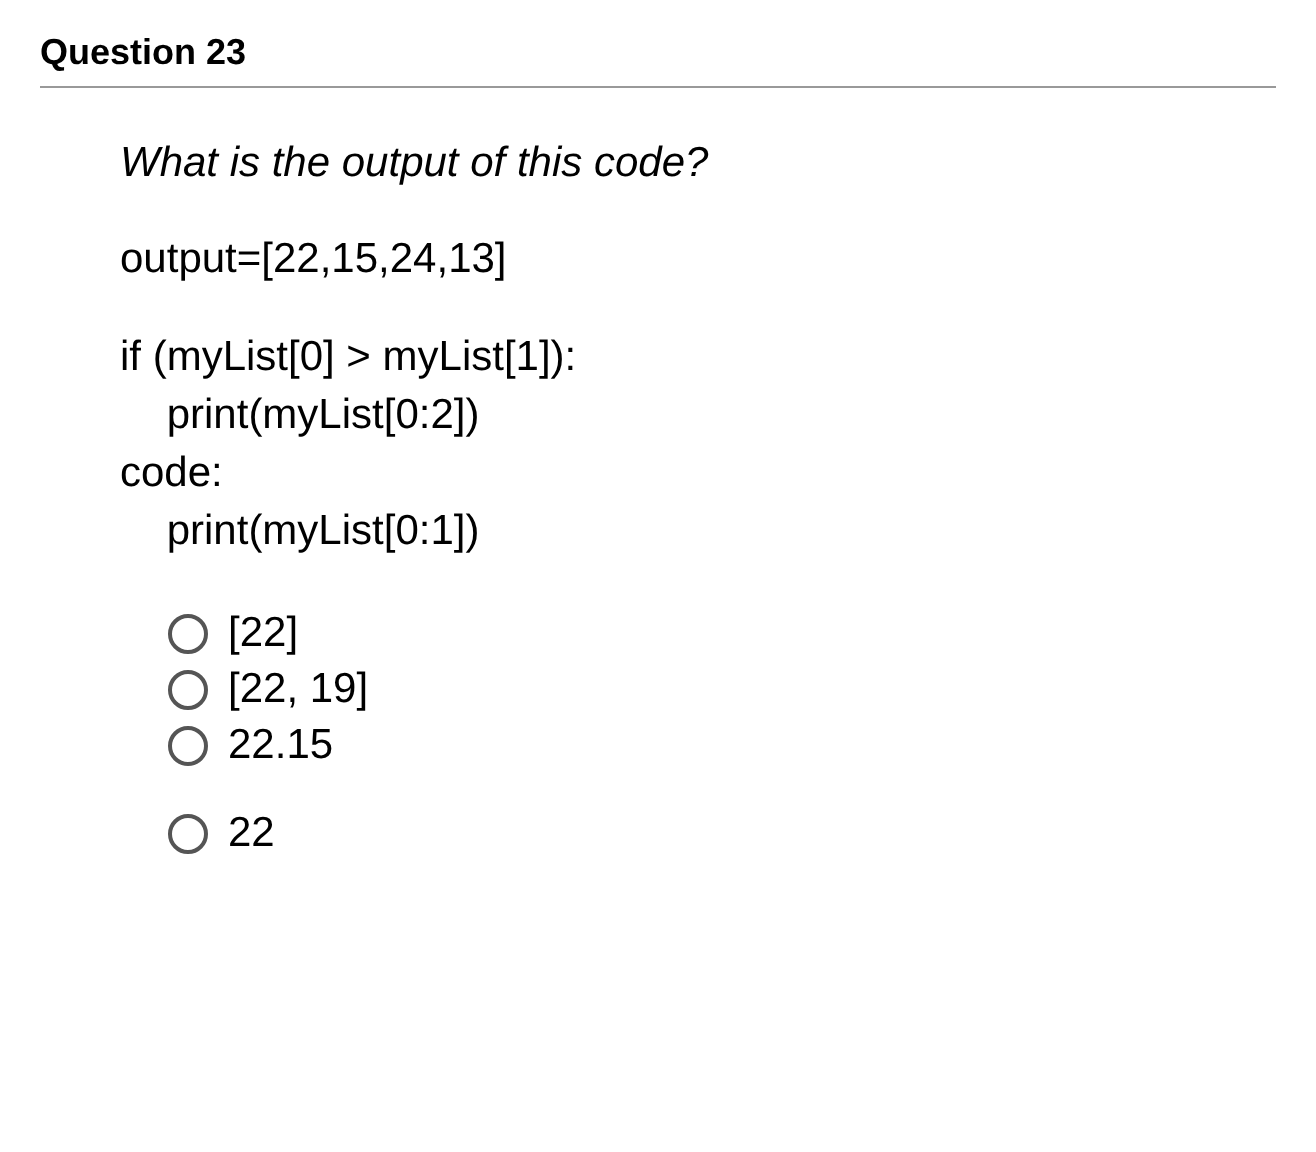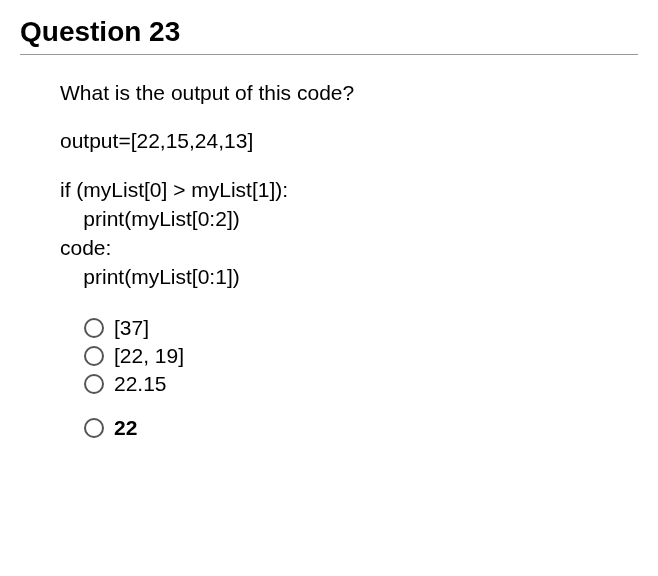--- a/index.html
+++ b/index.html
@@ -9,32 +9,33 @@
     }
     body {
       font-family: Arial, Helvetica, sans-serif;
       background: #ffffff;
       width: 658px;
       height: 576px;
       padding: 16px 20px;
       color: #000000;
     }
     .question-header {
-      font-size: 28px;
+      font-size: 18px;
       font-weight: bold;
       border-bottom: 1px solid #999;
       padding-bottom: 6px;
       margin-bottom: 26px;
     }
     .question-body {
       padding-left: 40px;
     }
     .prompt-text {
       font-size: 21px;
       margin-bottom: 22px;
+      font-style: italic;
     }
     .code-block {
       font-size: 21px;
       font-family: Arial, Helvetica, sans-serif;
       line-height: 1.38;
       margin-bottom: 24px;
     }
     .code-line {
       white-space: pre;
     }
@@ -42,21 +43,20 @@
       padding-left: 24px;
     }
     .option-row {
       display: flex;
       align-items: center;
       gap: 10px;
       margin-bottom: 4px;
     }
     .option-row.spaced {
       margin-top: 20px;
-      font-weight: bold;
     }
     .radio {
       width: 20px;
       height: 20px;
       border: 2px solid #555;
       border-radius: 50%;
       flex-shrink: 0;
       background: #fff;
     }
     .option-label {
@@ -77,21 +77,21 @@
     <div style="height:20px;"></div>
     <div class="code-line">if (myList[0] &gt; myList[1]):</div>
     <div class="code-line">    print(myList[0:2])</div>
     <div class="code-line">code:</div>
     <div class="code-line">    print(myList[0:1])</div>
   </div>
 
   <div class="options">
     <div class="option-row">
       <div class="radio"></div>
-      <div class="option-label">[37]</div>
+      <div class="option-label">[22]</div>
     </div>
     <div class="option-row">
       <div class="radio"></div>
       <div class="option-label">[22, 19]</div>
     </div>
     <div class="option-row">
       <div class="radio"></div>
       <div class="option-label">22.15</div>
     </div>
     <div class="option-row spaced">

